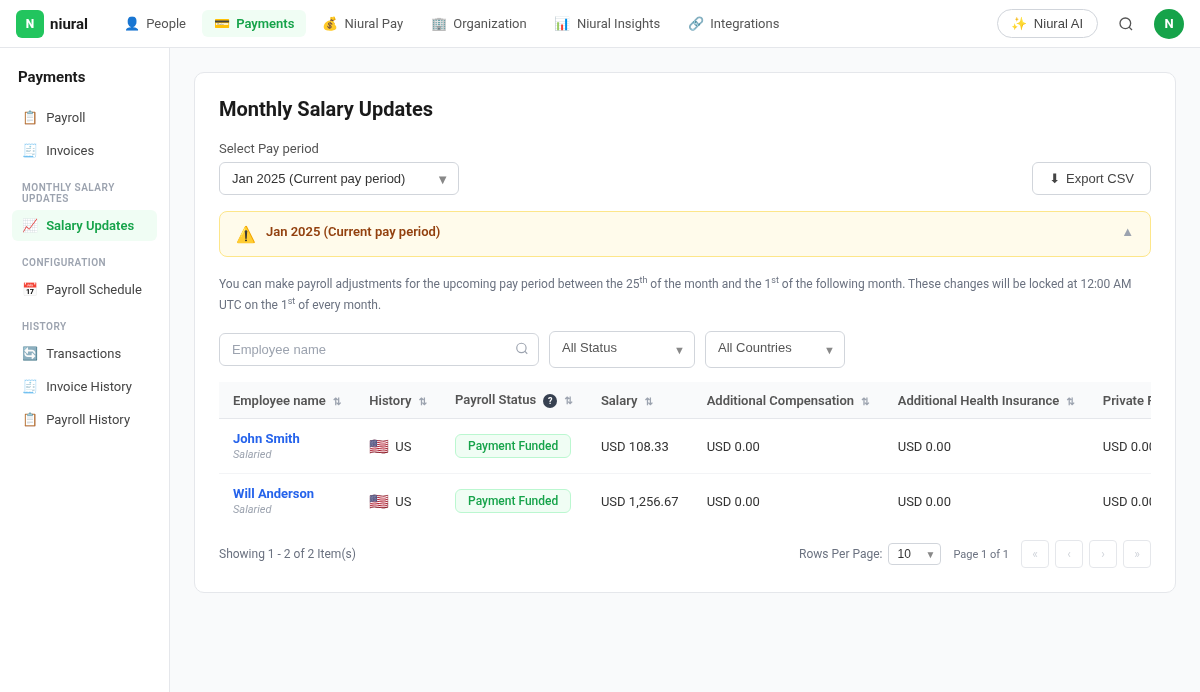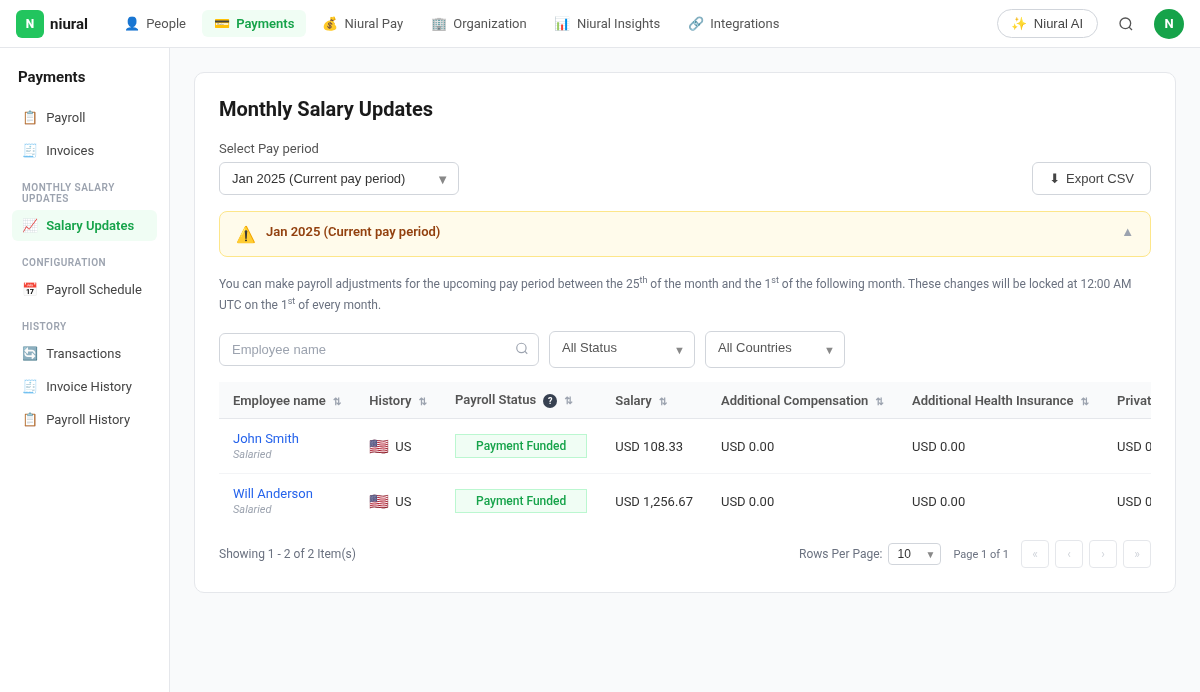--- a/index.html
+++ b/index.html
@@ -66,23 +66,23 @@
     .filter-select { appearance: none; border: 1px solid #d1d5db; border-radius: 6px; padding: 8px 32px 12px 12px; font-size: 13px; color: #555; background: #fff; cursor: pointer; min-width: 140px; }
     .filter-select-arrow { position: absolute; right: 10px; top: 50%; transform: translateY(-50%); color: #888; pointer-events: none; font-size: 11px; }
 
     
     .table-wrapper { overflow-x: auto; }
     table { width: 100%; border-collapse: collapse; font-size: 13px; }
     thead th { background: #f9fafb; border-bottom: 1px solid #e5e7eb; padding: 10px 14px; text-align: left; font-weight: 600; color: #555; white-space: nowrap; }
     thead th .sort-icon { display: inline-block; margin-left: 4px; color: #9ca3af; font-size: 10px; }
     tbody td { padding: 12px 14px; border-bottom: 1px solid #f3f4f6; color: #333; vertical-align: middle; white-space: nowrap; }
     tbody tr:last-child td { border-bottom: none; }
-    .employee-link { color: #2563eb; text-decoration: none; font-weight: 400; display: block; }
+    .employee-link { color: #2563eb; text-decoration: none; font-weight: 700; display: block; }
     .employee-type { color: #9ca3af; font-size: 11px; font-style: italic; }
-    .status-badge { display: inline-flex; align-items: center; padding: 4px 20px; border-radius: 0; font-size: 12px; font-weight: 500; border: 1px solid #bbf7d0; background: #f0fdf4; color: #16a34a; }
+    .status-badge { display: inline-flex; align-items: center; padding: 4px 12px; border-radius: 6px; font-size: 12px; font-weight: 500; border: 1px solid #bbf7d0; background: #f0fdf4; color: #16a34a; }
     .country-cell { display: flex; align-items: center; gap: 6px; }
     .flag { font-size: 16px; }
     .help-icon { display: inline-flex; align-items: center; justify-content: center; width: 14px; height: 14px; border-radius: 50%; background: #374151; color: #fff; font-size: 9px; font-weight: 700; margin-left: 4px; cursor: pointer; }
 
     
     .pagination-row { display: flex; align-items: center; justify-content: space-between; margin-top: 12px; }
     .showing-text { font-size: 12px; color: #6b7280; }
     .pagination-controls { display: flex; align-items: center; gap: 6px; }
     .rows-per-page { display: flex; align-items: center; gap: 6px; font-size: 12px; color: #6b7280; }
     .rows-select-wrapper { position: relative; display: inline-block; }

